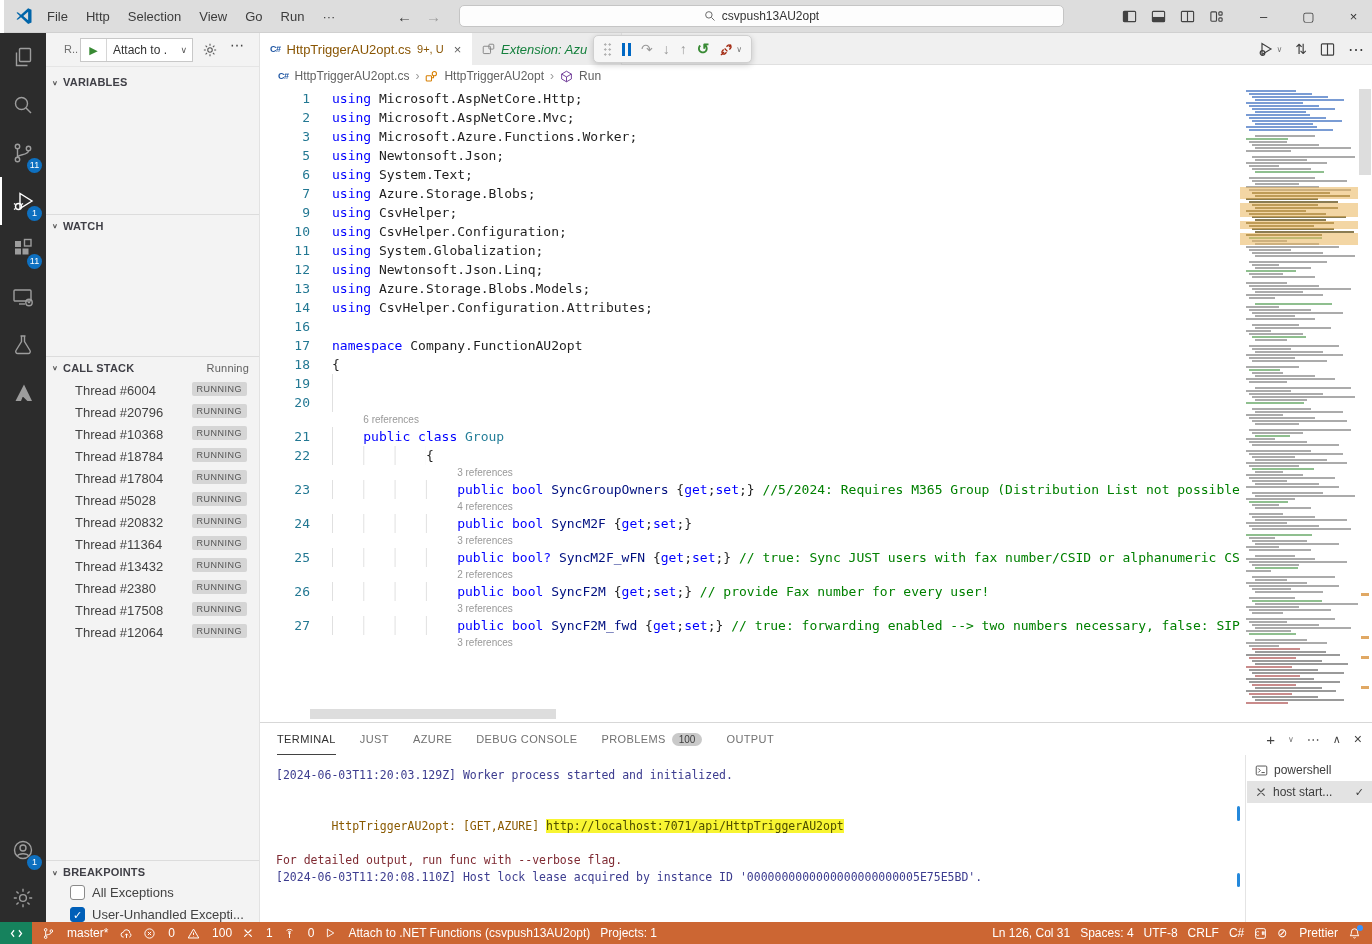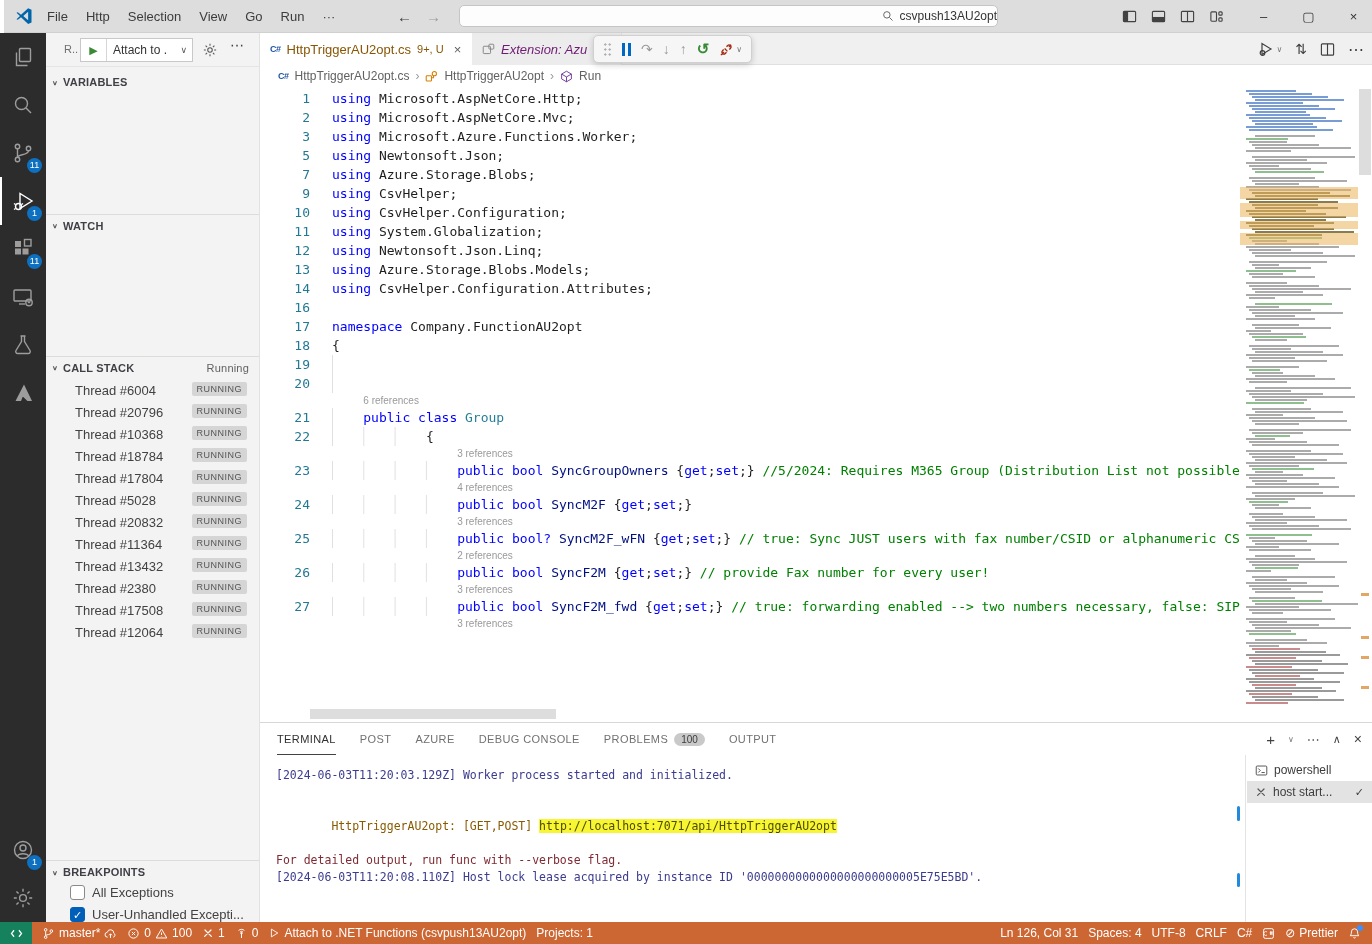--- a/index.html
+++ b/index.html
@@ -5,21 +5,21 @@
 *{margin:0;padding:0;box-sizing:border-box}
 html,body{width:1372px;height:944px;overflow:hidden;font-family:"Liberation Sans",sans-serif;background:#fff}
 #root{position:relative;width:1372px;height:944px;overflow:hidden}
 svg{display:block}
 
 .titlebar{position:absolute;left:4px;top:0;width:1372px;height:33px;background:#dddddd;border-bottom:1px solid #d0d0d0;z-index:40}
 .vslogo{position:absolute;left:11px;top:7px}
 .menus{position:absolute;left:34px;top:0;height:33px;display:flex}
 .menu-item{padding:0 9px;line-height:33px;font-size:13px;color:#3c3c3c}
 .nav-arrows{position:absolute;left:393px;top:0;height:33px;display:flex;align-items:center;gap:14px;font-size:15px}
-.searchbox{position:absolute;left:455px;top:5px;width:539px;height:22px;background:#fdfdfd;border:1px solid #c5c5c5;border-radius:5px;display:flex;align-items:center;justify-content:flex-end;gap:6px;font-size:12px;color:#333}
+.searchbox{position:absolute;left:455px;top:5px;width:605px;height:22px;background:#fdfdfd;border:1px solid #c5c5c5;border-radius:5px;display:flex;align-items:center;justify-content:center;gap:6px;font-size:12px;color:#333}
 .layout-ctrls{position:absolute;right:152px;top:0;height:33px;display:flex;align-items:center;gap:14px}
 .win-ctrls{position:absolute;right:0;top:0;height:33px;display:flex}
 .win-btn{width:45px;height:33px;display:flex;align-items:center;justify-content:center;color:#333;font-size:13px}
 
 .main{position:absolute;left:0;top:33px;width:1372px;height:889px}
 
 .activitybar{position:absolute;left:0;top:0;width:46px;height:889px;background:#2c2c2c}
 .ab-icon{position:relative;width:46px;height:48px;display:flex;align-items:center;justify-content:center}
 .ab-icon svg{stroke:#9d9d9d;fill:none;stroke-width:1.4}
 .ab-icon.active{border-left:2px solid #fff}
@@ -46,21 +46,21 @@
 .bp-row{position:absolute;left:0;width:100%;height:22px;display:flex;align-items:center;padding-left:24px;gap:7px;font-size:13px;color:#424242}
 .cb{width:15px;height:15px;border-radius:3px;border:1px solid #8a8a8a;background:#fff}
 .cb.checked{background:#005fb8;border-color:#005fb8;color:#fff;font-size:11px;line-height:14px;text-align:center}
 
 .editor{position:absolute;left:260px;top:0;width:1112px;height:889px}
 .tabbar{position:absolute;left:0;top:0;width:100%;height:32px;background:#f0f0f0;border-bottom:1px solid #e0e0e0}
 .tab{position:absolute;top:0;height:32px;display:flex;align-items:center;padding:0 10px;gap:6px;font-size:13px}
 .tab1{left:0;width:212px;background:#fff;color:#895503}
 .tab1 .badge{font-size:11px;color:#895503}
 .tab1 .close{color:#5f5f5f;font-size:13px;margin-left:4px}
-.tab2{left:212px;width:150px;background:#ececec;color:#701a75;font-style:italic;border-right:1px solid #e0e0e0}
+.tab2{left:212px;width:150px;background:#ececec;color:#15803d;font-style:italic;border-right:1px solid #e0e0e0}
 .csicon{font-size:9px;font-weight:bold;color:#1f56a3;letter-spacing:-.5px}
 .dbg-toolbar{position:absolute;left:333px;top:2px;height:28px;background:#f6f6f6;border:1px solid #d0d0d0;border-radius:5px;box-shadow:0 2px 6px rgba(0,0,0,.18);display:flex;align-items:center;gap:10px;padding:0 9px;z-index:30}
 .grip{width:9px;height:15px;background:radial-gradient(circle,#b0b0b0 1.1px,transparent 1.3px);background-size:4.5px 5px}
 .pause{display:flex;gap:3px}.pause i{display:block;width:3px;height:13px;background:#0068c4}
 .step{font-size:14px;color:#9a9a9a}
 .restart{font-size:15px;color:#388a34;font-weight:bold}
 .chev-sm{font-size:8px;color:#777}
 .ed-actions{position:absolute;right:8px;top:0;height:32px;display:flex;align-items:center;gap:13px;color:#3e3e3e}
 .breadcrumb{position:absolute;left:0;top:32px;width:100%;height:22px;display:flex;align-items:center;padding-left:18px;gap:6px;font-size:12px;color:#616161}
 .bc-sep{color:#9a9a9a;font-size:12px}
@@ -93,21 +93,21 @@
 .task-divider{position:absolute;right:126px;top:32px;bottom:0;width:1px;background:#e4e4e4}
 .tasks{position:absolute;right:0;top:36px;width:125px}
 .task-row{position:relative;height:22px;display:flex;align-items:center;gap:6px;padding-left:8px;font-size:12px;color:#3c3c3c;white-space:nowrap;overflow:hidden}
 .task-row.selected{background:#e3e3e3}
 .task-check{position:absolute;right:8px;color:#424242;font-size:11px}
 
 .statusbar{position:absolute;left:0;bottom:0;width:1372px;height:22px;background:#CC6633;color:#fff;display:flex;align-items:center;z-index:50}
 .remote{width:32px;height:22px;background:#16825d;display:flex;align-items:center;justify-content:center}
 .st-left{display:flex;align-items:center;margin-left:5px}
 .st-right{position:absolute;right:6px;top:0;height:22px;display:flex;align-items:center}
-.st-item{display:flex;align-items:center;gap:4px;padding:0 5px;font-size:12px;white-space:nowrap}
+.st-item{display:flex;align-items:center;gap:12px;padding:0 5px;font-size:12px;white-space:nowrap}
 .st-item svg{stroke:#fff;fill:none;stroke-width:1.2}
 .bell-wrap{position:relative}
 .bell-dot{position:absolute;right:-2px;top:-2px;width:6px;height:6px;border-radius:3px;background:#3794ff}
 </style>
 </head>
 <body>
 
 <div id="root">
 
   <div class="titlebar">
@@ -421,20 +421,21 @@
           </span>
         <span>Run</span>
       </div>
 
       <div class="code">
         <div class="code-inner" id="code-lines">
             <div class="cl"><span class="ln">1</span><span class="lt"><span class="tok-k">using </span><span class="tok-p">Microsoft.AspNetCore.Http;</span></span></div>
             <div class="cl"><span class="ln">2</span><span class="lt"><span class="tok-k">using </span><span class="tok-p">Microsoft.AspNetCore.Mvc;</span></span></div>
             <div class="cl"><span class="ln">3</span><span class="lt"><span class="tok-k">using </span><span class="tok-p">Microsoft.Azure.Functions.Worker;</span></span></div>
             <div class="cl"><span class="ln">5</span><span class="lt"><span class="tok-k">using </span><span class="tok-p">Newtonsoft.Json;</span></span></div>
+            <div class="cl"><span class="ln">6</span><span class="lt"><span class="tok-k">using </span><span class="tok-p">System.Text;</span></span></div>
             <div class="cl"><span class="ln">7</span><span class="lt"><span class="tok-k">using </span><span class="tok-p">Azure.Storage.Blobs;</span></span></div>
             <div class="cl"><span class="ln">9</span><span class="lt"><span class="tok-k">using </span><span class="tok-p">CsvHelper;</span></span></div>
             <div class="cl"><span class="ln">10</span><span class="lt"><span class="tok-k">using </span><span class="tok-p">CsvHelper.Configuration;</span></span></div>
             <div class="cl"><span class="ln">11</span><span class="lt"><span class="tok-k">using </span><span class="tok-p">System.Globalization;</span></span></div>
             <div class="cl"><span class="ln">12</span><span class="lt"><span class="tok-k">using </span><span class="tok-p">Newtonsoft.Json.Linq;</span></span></div>
             <div class="cl"><span class="ln">13</span><span class="lt"><span class="tok-k">using </span><span class="tok-p">Azure.Storage.Blobs.Models;</span></span></div>
             <div class="cl"><span class="ln">14</span><span class="lt"><span class="tok-k">using </span><span class="tok-p">CsvHelper.Configuration.Attributes;</span></span></div>
             <div class="cl"><span class="ln">16</span><span class="lt"></span></div>
             <div class="cl"><span class="ln">17</span><span class="lt"><span class="tok-k">namespace </span><span class="tok-p">Company.FunctionAU2opt</span></span></div>
             <div class="cl"><span class="ln">18</span><span class="lt"><span class="tok-p">{</span></span></div>
@@ -676,21 +677,21 @@
         <div class="hscroll"></div>
       </div>
     </div>
 
     <div class="panel">
       <div class="panel-tabs" id="panel-tabs">
           <div class="ptab active">
             <span>TERMINAL</span>
           </div>
           <div class="ptab">
-            <span>POST</span>
+            <span>JUST</span>
           </div>
           <div class="ptab">
             <span>AZURE</span>
           </div>
           <div class="ptab">
             <span>DEBUG CONSOLE</span>
           </div>
           <div class="ptab">
             <span>PROBLEMS</span>
             <span class="pbadge">100</span>
@@ -703,21 +704,21 @@
         <span style="font-size:15px">+</span>
         <span class="chev-sm">∨</span>
         <span>⋯</span>
         <span style="font-size:11px">∧</span>
         <span style="font-size:14px">×</span>
       </div>
       <div class="term" id="terminal">
           <div class="tr"><span class="c-tl">[2024-06-03T11:20:03.129Z] Worker process started and initialized.</span></div>
           <div class="tr"> </div>
           <div class="tr"> </div>
-          <div class="tr"><span class="c-fx">        HttpTriggerAU2opt: [GET,POST] </span><span class="c-hl">http://localhost:7071/api/HttpTriggerAU2opt</span></div>
+          <div class="tr"><span class="c-fx">        HttpTriggerAU2opt: [GET,AZURE] </span><span class="c-hl">http://localhost:7071/api/HttpTriggerAU2opt</span></div>
           <div class="tr"> </div>
           <div class="tr"><span class="c-fn">For detailed output, run func with --verbose flag.</span></div>
           <div class="tr"><span class="c-tl">[2024-06-03T11:20:08.110Z] Host lock lease acquired by instance ID '0000000000000000000000005E75E5BD'.</span></div>
         </div>
       <div class="term-deco" style="top:83px;height:15px"></div>
       <div class="term-deco" style="top:150px;height:14px"></div>
       <div class="task-divider"></div>
       <div class="tasks" id="tasks">
           <div class="task-row">
             <span>

